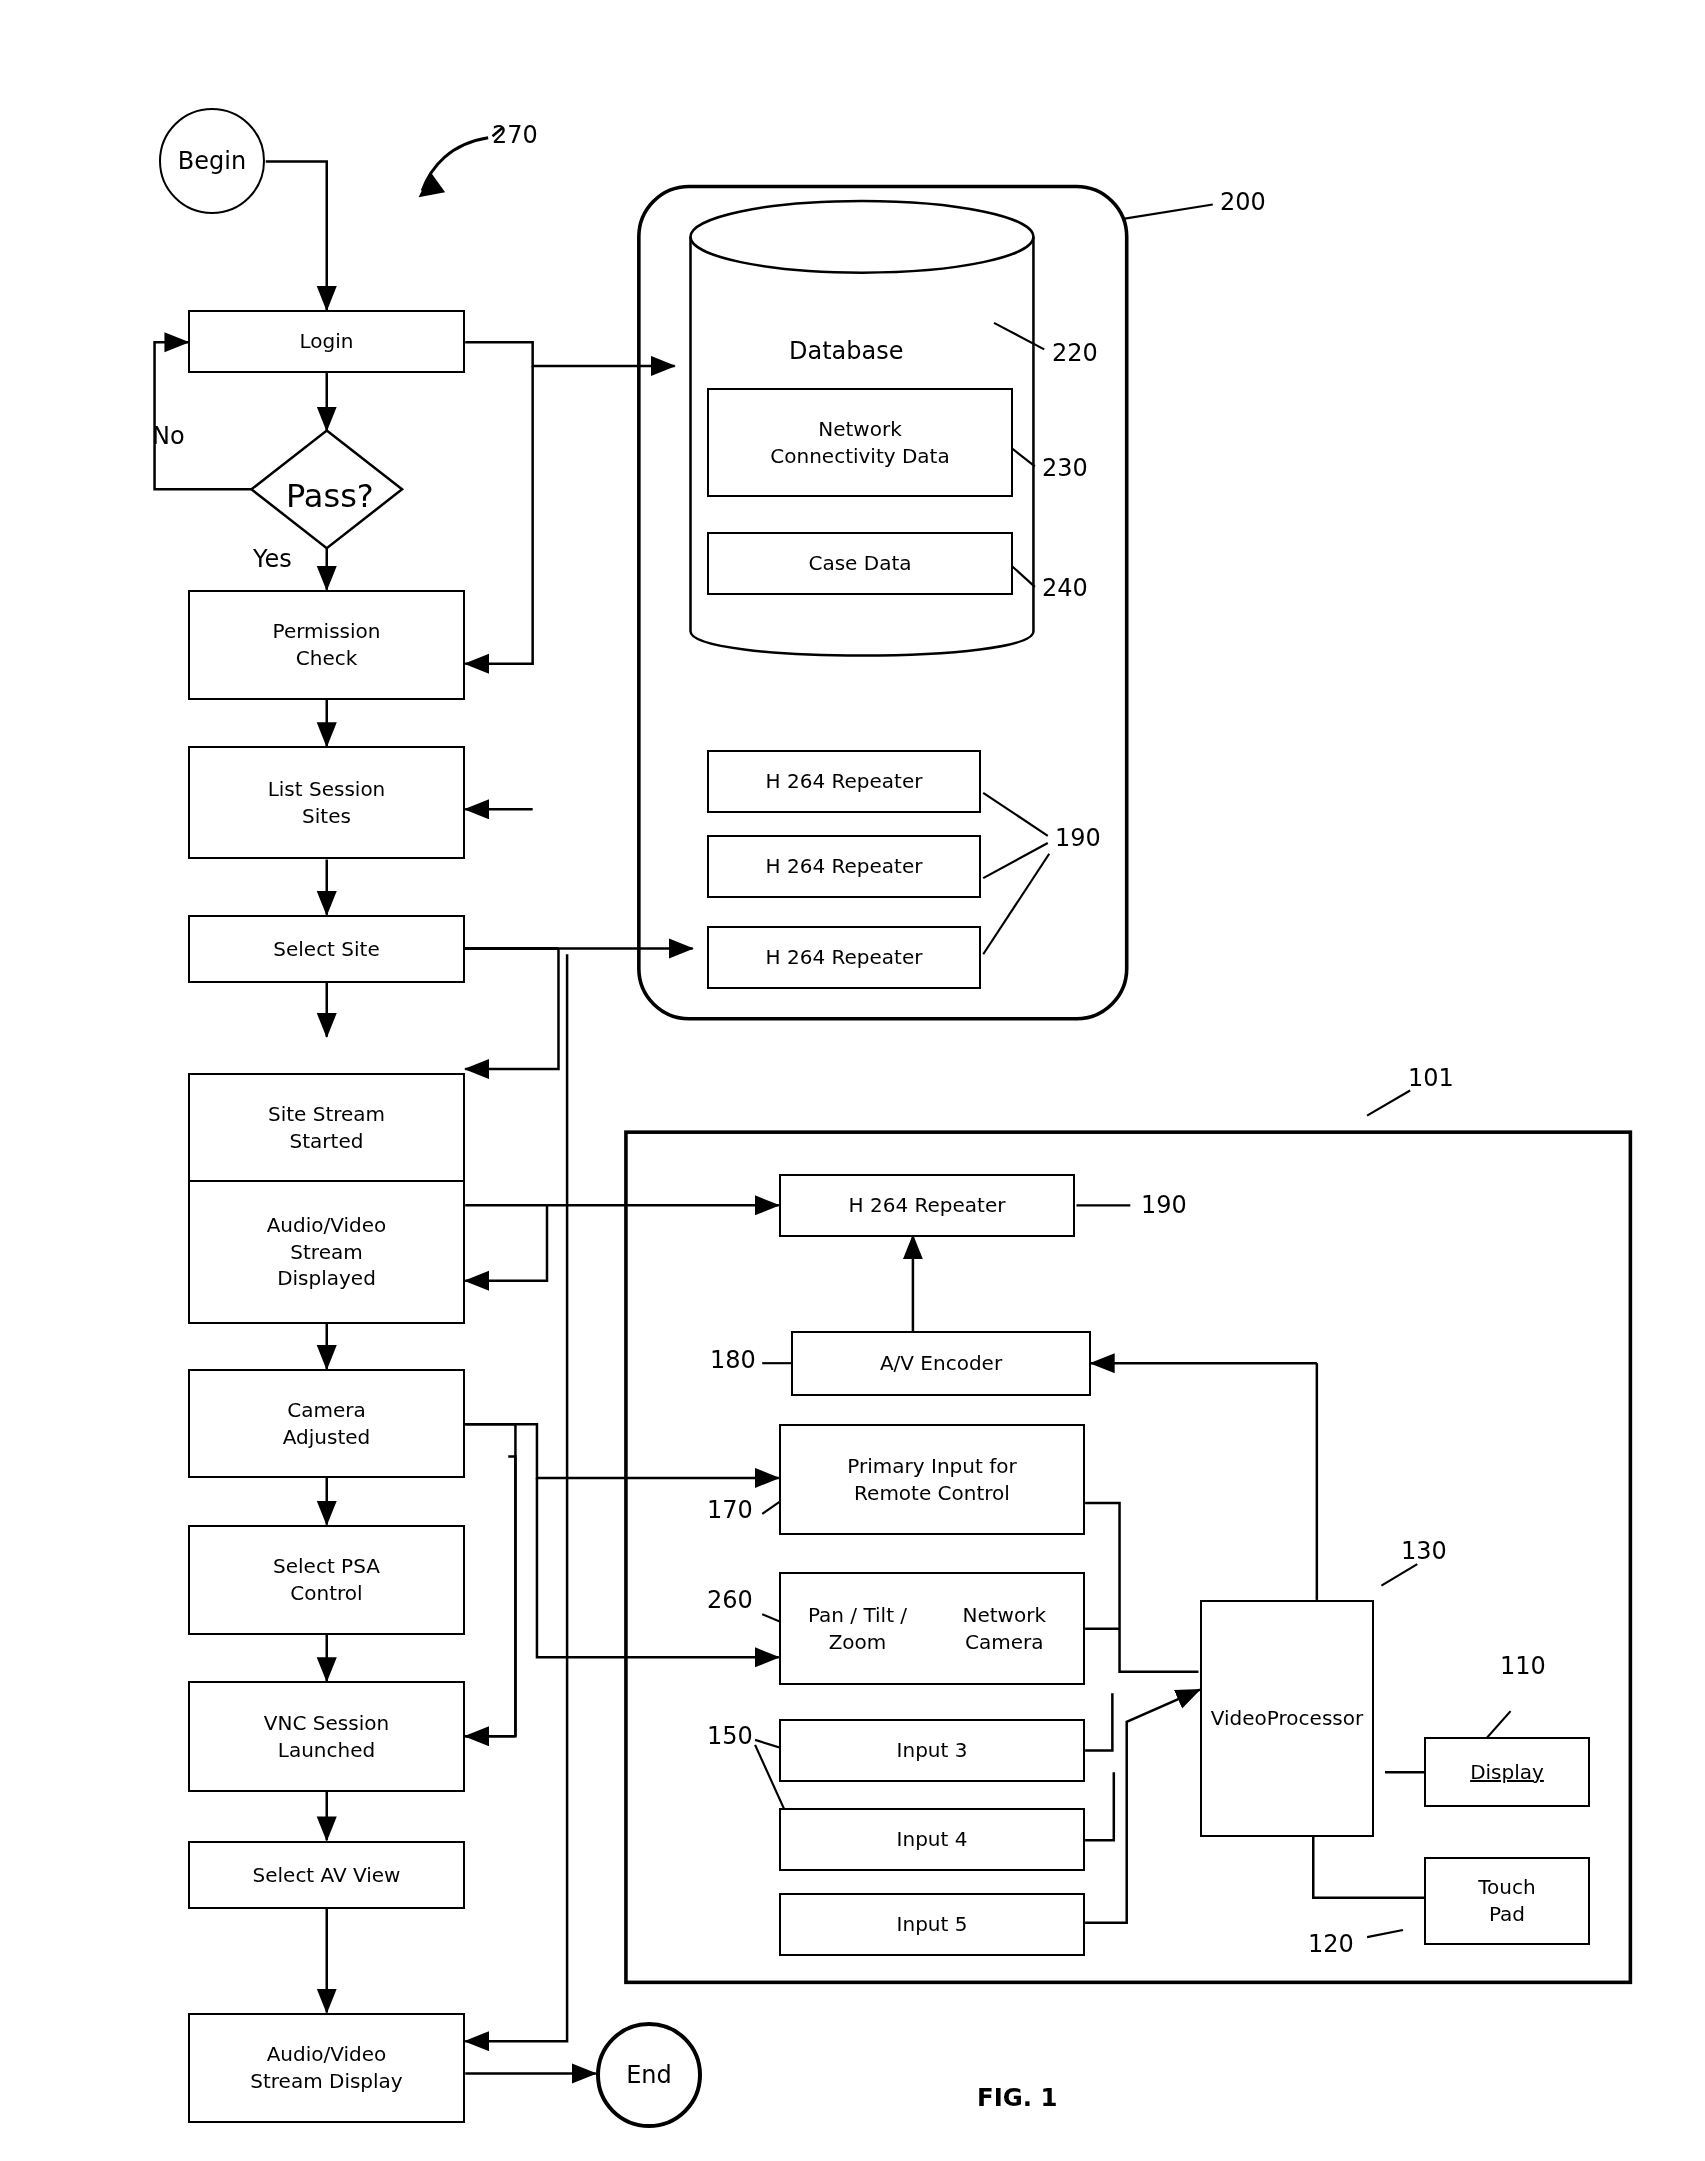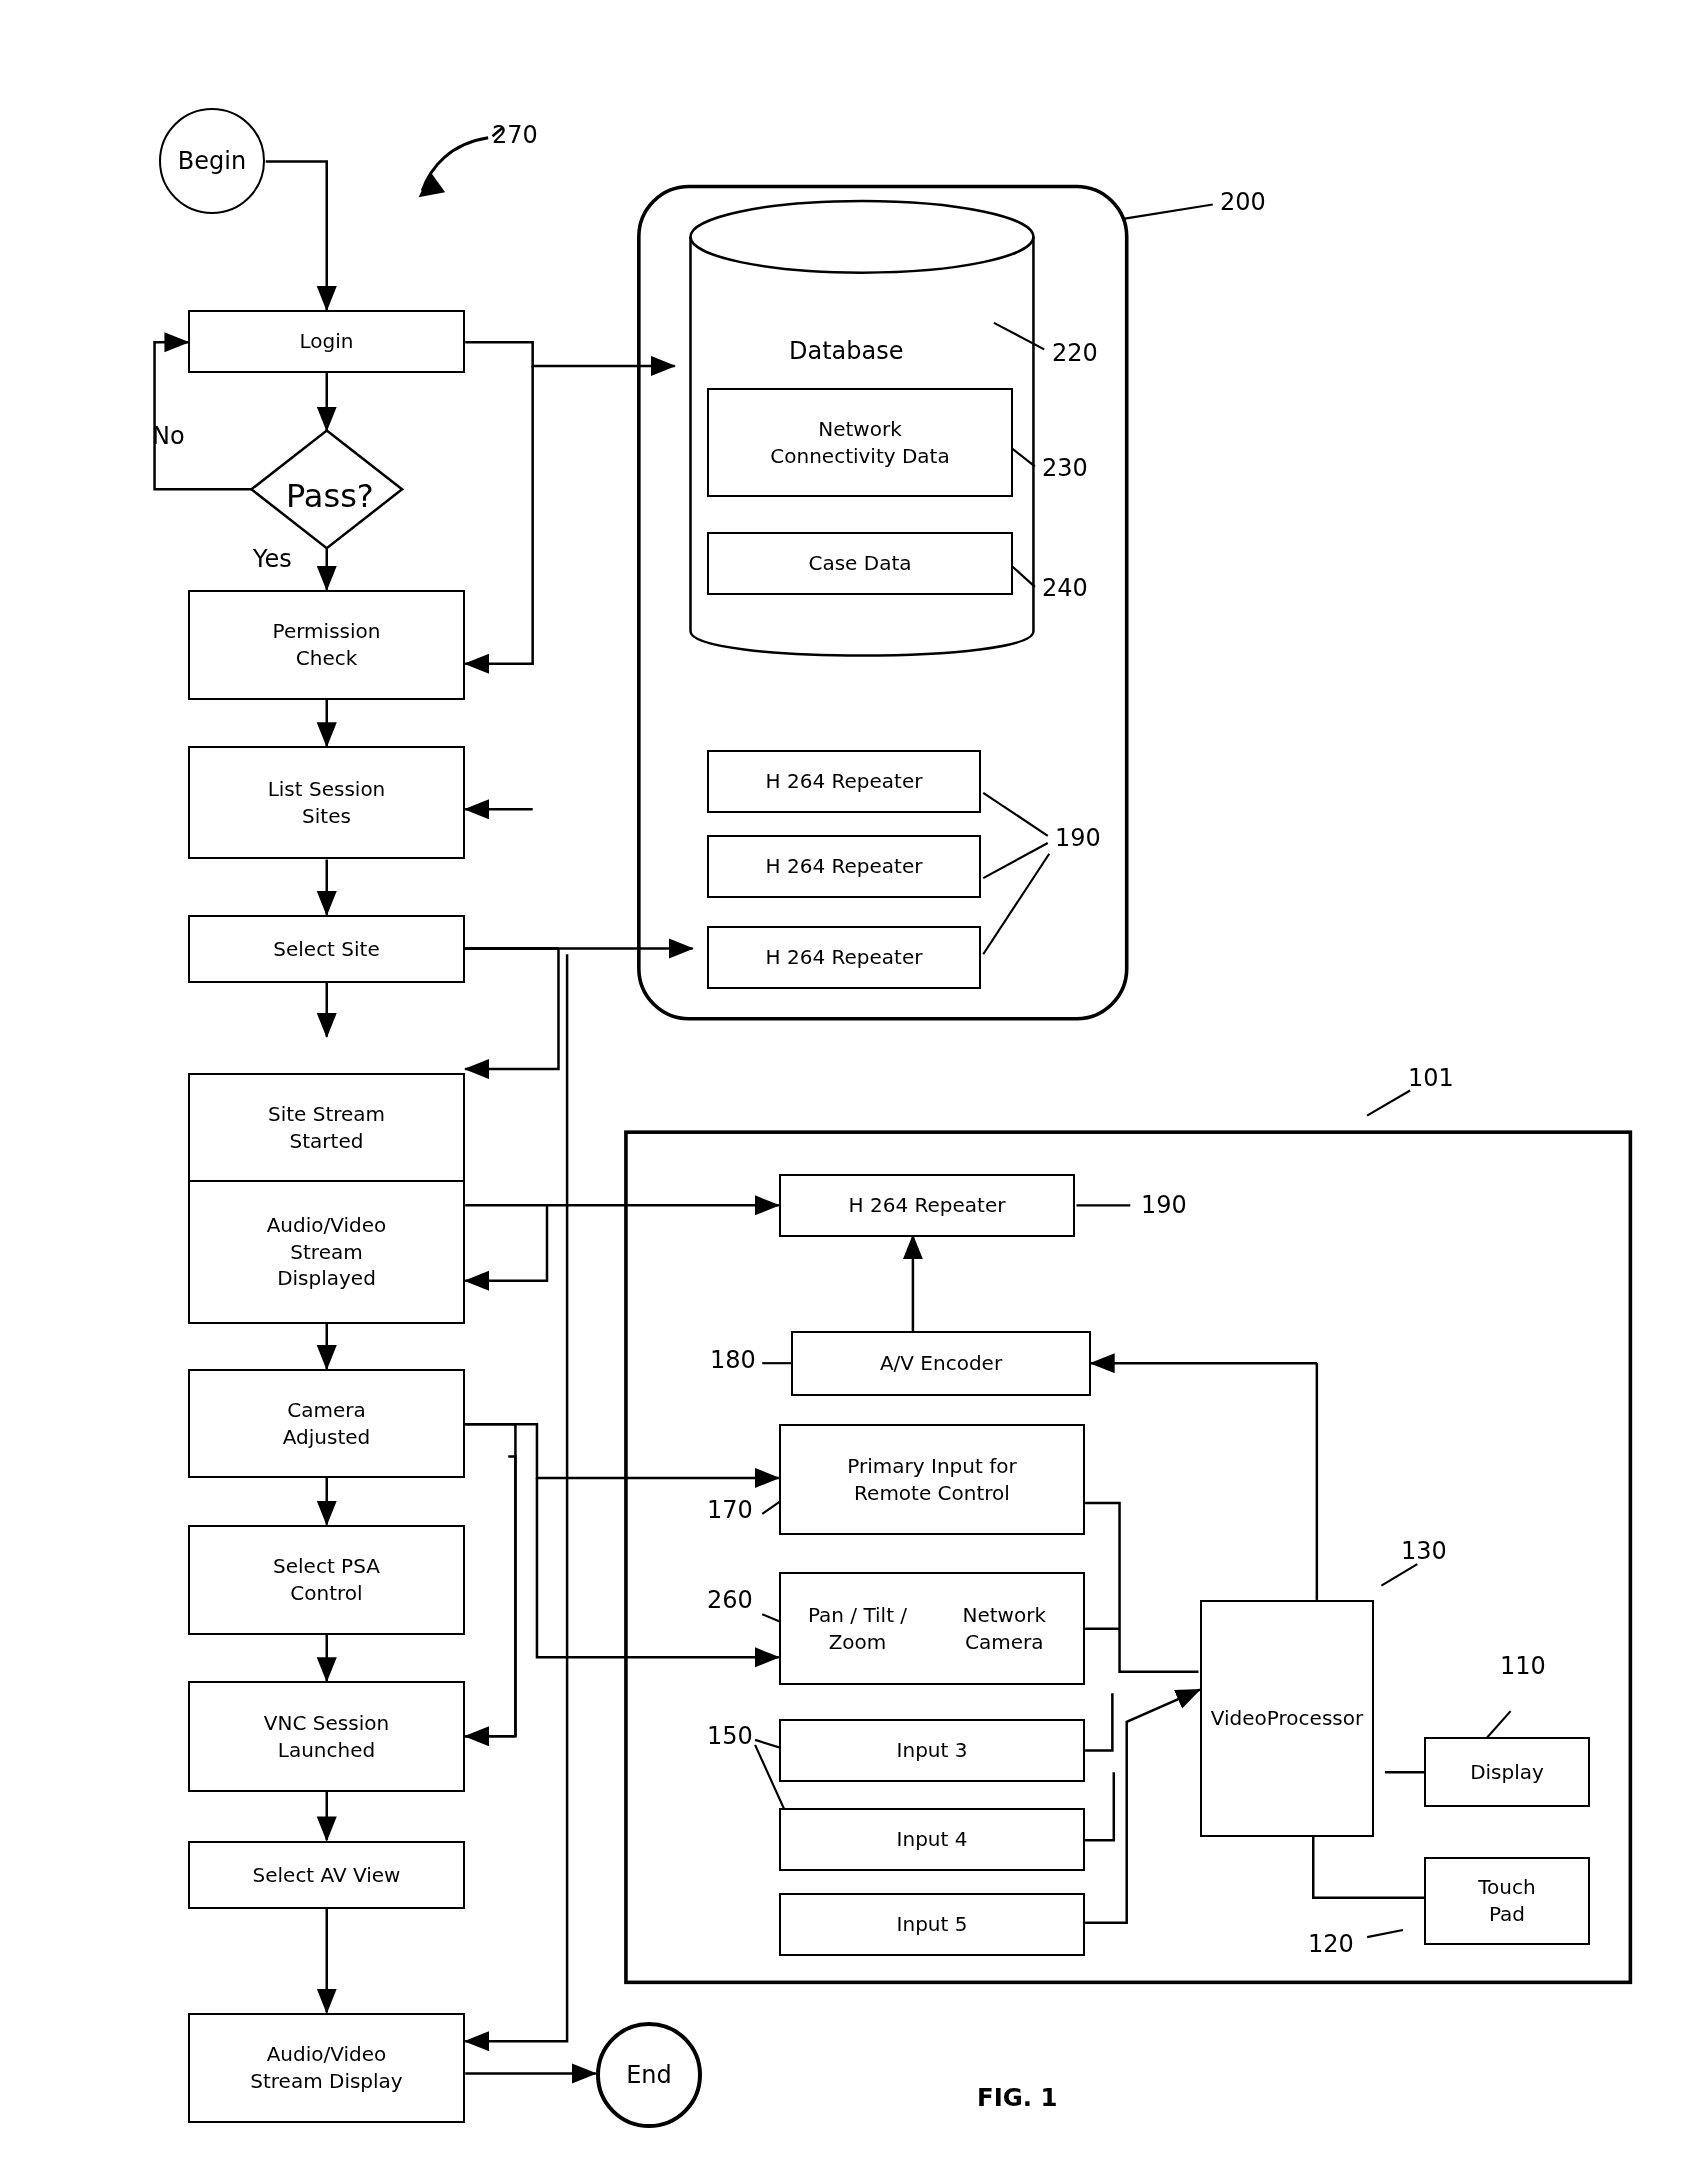--- a/index.html
+++ b/index.html
@@ -352,21 +352,21 @@
     <span>Input 5</span>
   </div>
   <div class="reftag" style="left:707px; top:1722px;">150</div>
 
   <div class="node two-line" style="left:1200px; top:1600px; width:174px; height:237px; flex-direction:row;">
     <span>Video</span>
     <span>Processor</span>
   </div>
   <div class="reftag" style="left:1401px; top:1537px;">130</div>
 
-  <div class="node" style="left:1424px; top:1737px; width:166px; height:70px;">
+  <div class="node" style="left:1424px; top:1737px; width:166px; height:70px;text-decoration:underline;">
     <span>Display</span>
   </div>
   <div class="reftag" style="left:1500px; top:1652px;">110</div>
 
   <div class="node two-line" style="left:1424px; top:1857px; width:166px; height:88px; flex-direction:column;">
     <span>Touch</span>
     <span>Pad</span>
   </div>
   <div class="reftag" style="left:1308px; top:1930px;">120</div>
 

